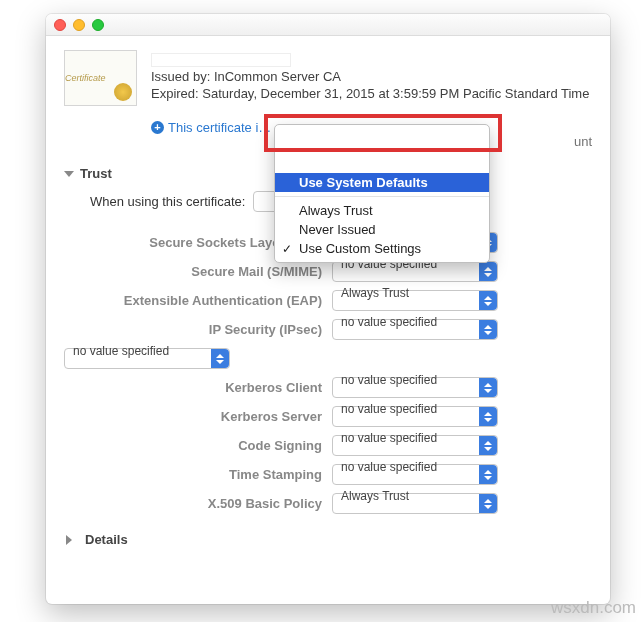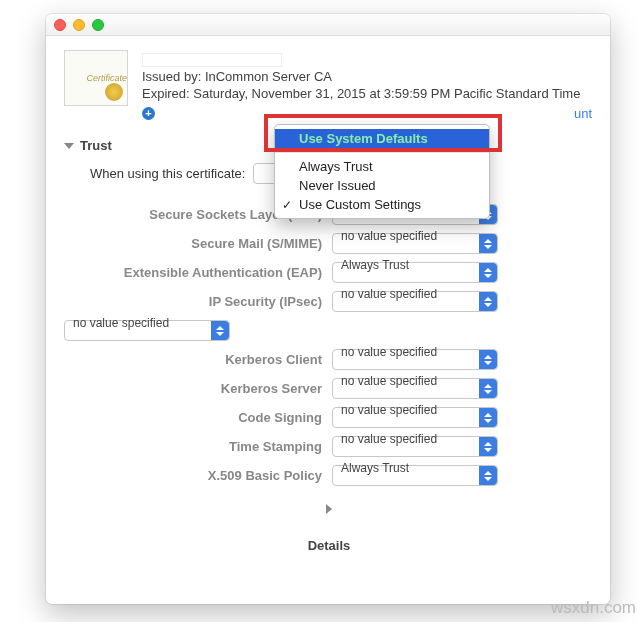--- a/index.html
+++ b/index.html
@@ -33,24 +33,24 @@
     position: relative;
   }
   .traffic { position: absolute; left: 8px; top: 5px; display: flex; gap: 7px; }
   .dot { width: 12px; height: 12px; border-radius: 50%; }
   .dot.red { background:#ff5f57; border:1px solid #e24640;}
   .dot.yellow{ background:#ffbd2e; border:1px solid #dfa023;}
   .dot.green{ background:#28c940; border:1px solid #1dad2b;}
   .content { padding: 14px 18px 10px 18px; position: relative; }
   .cert-header { display: flex; align-items: flex-start; gap: 14px; }
   .cert-icon {
-    width: 64px; height: 56px; flex-shrink: 0;
+    width: 73px; height: 56px; flex-shrink: 0;
     border: 1px solid #d5d5d5; background: #fbfbf6;
     position: relative;
-    display:flex; align-items:center; justify-content:flex-end;
+    display:flex; align-items:center; justify-content:flex-start;
     font-size: 9px; color:#b59a4a; font-style: italic;
   }
   .cert-icon .seal {
     position:absolute; right:4px; bottom:4px; width:18px;height:18px;
     background: radial-gradient(circle,#f2c84b,#caa030);
     border-radius:50%;
   }
   .cert-text { flex: 1; line-height: 1.35; }
   .cert-name {
     display:inline-block; width:140px; height:14px;
@@ -99,41 +99,41 @@
   .trust-row{ display:flex; align-items:center; margin-bottom:8px; }
   .trust-label{
     width:268px; text-align:right; padding-right:10px;
     color:#888; font-weight:600;
   }
   .sel{
     height:21px; width:166px; background:#fff; border:1px solid #c7c7c7;
     border-radius:4px; position:relative; display:flex; align-items:center;
     padding:0 22px 16px 8px; font-size:12px; color:#444;
   }
-  .details-row{ display:flex;align-items:center;gap:24px; margin-top:18px; margin-left:2px;
-    font-weight:600; color:#444;flex-direction:column;}
+  .details-row{ display:flex;align-items:center;gap:13px; margin-top:18px; margin-left:2px;
+    font-weight:600; color:#444;}
   
   .popup{
     position:absolute;
     left:228px; top:88px;
     width:216px;
     background:#fff;
     border:1px solid #bfbfbf;
     border-radius:5px;
     box-shadow:0 8px 18px rgba(0,0,0,0.25);
     padding:4px 0;
     z-index:20;
   }
   .popup-item{
     padding:2px 14px 2px 24px;
     font-size:13px; color:#222;
     position:relative;
     cursor:pointer;
   }
-  .popup-item.hl{ background:#2a62d8; color:#86efac; font-weight:600;}
+  .popup-item.hl{ background:#2a62d8; color:#ffffff; font-weight:600;margin-top:44px;}
   .popup-item .check{
     position:absolute; left:7px; top:3px; font-size:12px;
   }
   .popup-sep{ height:1px; background:#e2e2e2; margin:4px 0;}
   .red-callout{
     position:absolute;
     left:218px; top:78px;
     width:238px; height:38px;
     border:4px solid #d33;
     z-index:25;
@@ -164,25 +164,26 @@
         <div class="seal"></div>
       </div>
       <div class="cert-text">
         <div><span class="cert-name"></span></div>
         <div class="cert-line">
           <span>Issued by:</span>
           <span>InCommon Server CA</span>
         </div>
         <div class="cert-line">
           <span>Expired:</span>
-          <span>Saturday, November 31, 2015 at 3:59:59 PM Pacific Standard Time</span>
+          <span>Saturday, December 31, 2015 at 3:59:59 PM Pacific Standard Time</span>
         </div>
         <div class="cert-note">
           <span class="plus">+</span>
-          <span style="margin-left:auto; color:#3b82f6;">unt</span>
+          <span>This certificate i…</span>
+          <span style="margin-left:auto; color:#737373;margin-top:28px;">unt</span>
         </div>
       </div>
     </div>
 
     <div class="section-row">
       <span class="disclosure open"></span>
       <span>Trust</span>
     </div>
 
     <div class="when-row">

